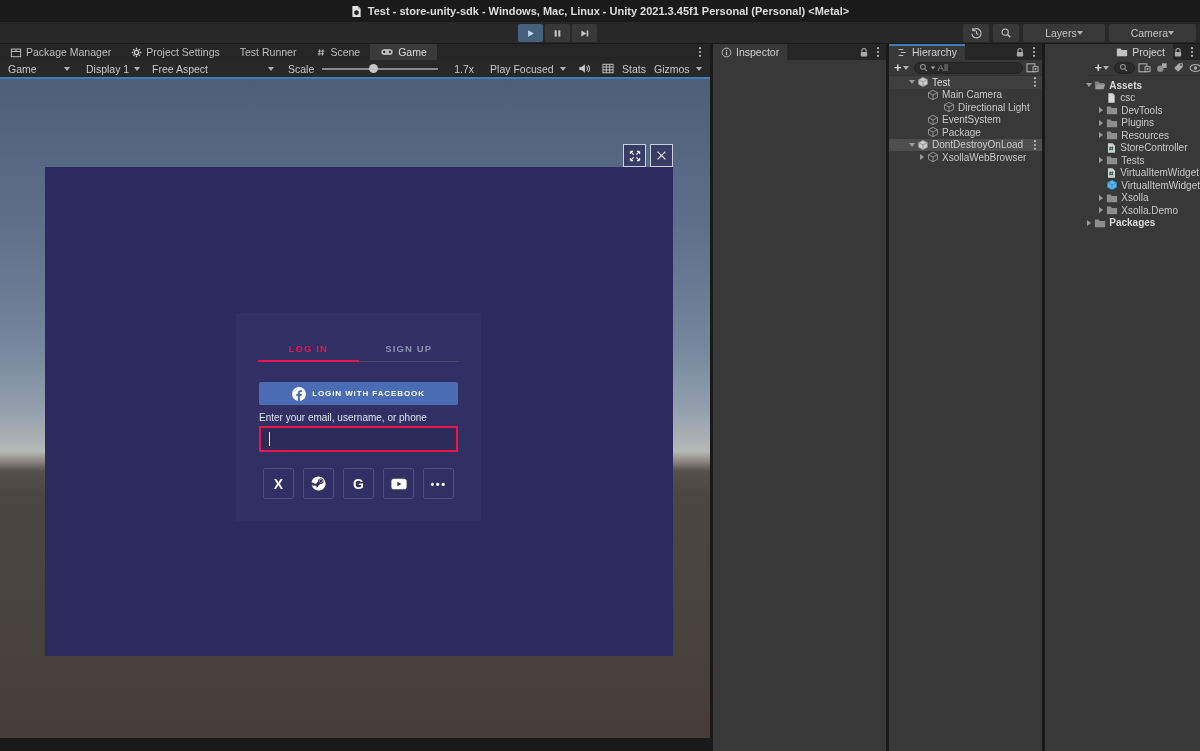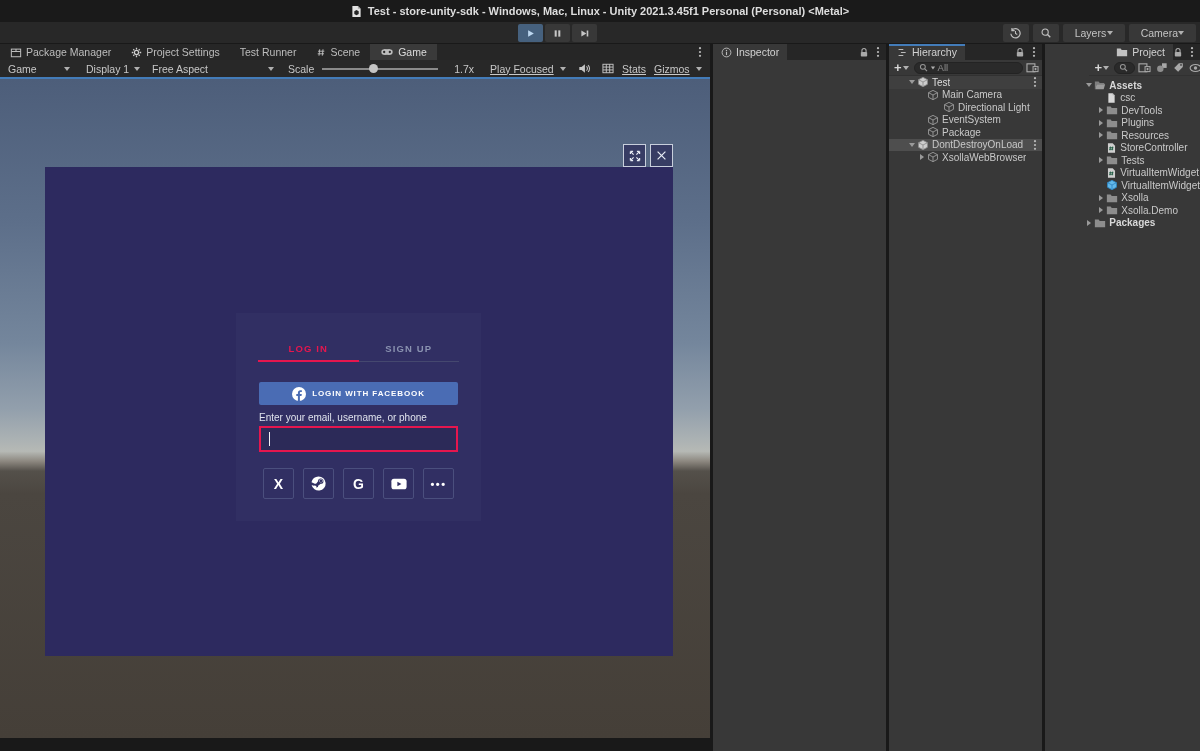--- a/index.html
+++ b/index.html
@@ -11,42 +11,42 @@
   .titlebar { height:22px; background:#1a1a1a; display:flex; align-items:center; justify-content:center; gap:6px; }
   .titlebar .wtitle { font-size:11px; font-weight:bold; color:#dedede; }
 
   
   .topbar { height:22px; background:#282828; border-bottom:1px solid #191919; position:relative; }
   .transport { position:absolute; left:518px; top:2px; display:flex; gap:2px; }
   .tbtn { width:25px; height:18px; background:#383838; border-radius:2px; display:flex; align-items:center; justify-content:center; }
   .tbtn.active { background:#46617e; }
   .top-right { position:absolute; right:4px; top:2px; display:flex; gap:4px; }
   .icon-btn { width:26px; height:18px; background:#383838; border-radius:2px; display:flex; align-items:center; justify-content:center; }
-  .dd-btn { height:18px; min-width:62px; background:#383838; border-radius:2px; display:flex; align-items:center; justify-content:space-between; padding:0 12px; color:#c4c4c4; font-size:10.5px; }
+  .dd-btn { height:18px; min-width:62px; background:#383838; border-radius:2px; display:flex; align-items:center; justify-content:space-between; padding:0 22px; color:#c4c4c4; font-size:10.5px; }
   .caret { width:0; height:0; border-left:3.5px solid transparent; border-right:3.5px solid transparent; border-top:4px solid #b0b0b0; display:inline-block; }
 
   
   .main { position:absolute; top:44px; left:0; right:0; bottom:0; display:flex; }
   .vdiv { width:3px; background:#191919; }
 
   
   .game-panel { width:710px; position:relative; background:#282828; display:flex; flex-direction:column; }
   .tabbar { height:16px; background:#262626; display:flex; align-items:stretch; position:relative; }
   .tabs { display:flex; }
   .tab { display:flex; align-items:center; gap:4px; padding:0 10px; color:#bdbdbd; font-size:10.5px; white-space:nowrap; }
   .tab.active { background:#3a3a3a; color:#dcdcdc; }
   .tab-kebab { position:absolute; right:8px; top:2px; }
 
   .game-toolbar { height:17px; background:#282828; display:flex; align-items:center; padding:0 4px; font-size:10.5px; color:#c8c8c8; }
   .gt-dd { height:15px; display:flex; align-items:center; justify-content:space-between; padding:0 4px; white-space:nowrap; }
   .gt-label { white-space:nowrap; }
   .slider { position:relative; width:120px; height:15px; margin:0 6px; }
   .slider .track { position:absolute; left:2px; right:2px; top:7px; height:1.5px; background:#8a8a8a; }
   .slider .knob { position:absolute; top:3px; width:9px; height:9px; border-radius:50%; background:#c4c4c4; }
-  .gt-right { margin-left:auto; display:flex; align-items:center; gap:4px;text-decoration:underline; }
+  .gt-right { margin-left:auto; display:flex; align-items:center; gap:4px; }
   .gt-icon { width:20px; height:15px; display:flex; align-items:center; justify-content:center; }
   .focus-line { height:2px; background:#437cb9; }
 
   .viewport { position:relative; flex:1; overflow:hidden;
     background:linear-gradient(180deg,#4d5e7a 0%,#5d6f8a 22%,#74869c 40%,#929fac 50%,#aab1b3 54.5%,#b6b9b5 56.5%,#8d8880 58%,#54504a 59.5%,#4b4640 63%,#453f38 100%); }
   .bottom-strip { height:13px; background:#191919; }
   .web-overlay { position:absolute; left:45px; top:88px; width:628px; height:489px; background:#2d2a5f; }
   .fs-btns { position:absolute; top:65px; right:37px; display:flex; gap:4px; }
   .fsb { width:23px; height:23px; background:rgba(48,50,92,0.8); border:1px solid #c8cfdc; display:flex; align-items:center; justify-content:center; }
 

